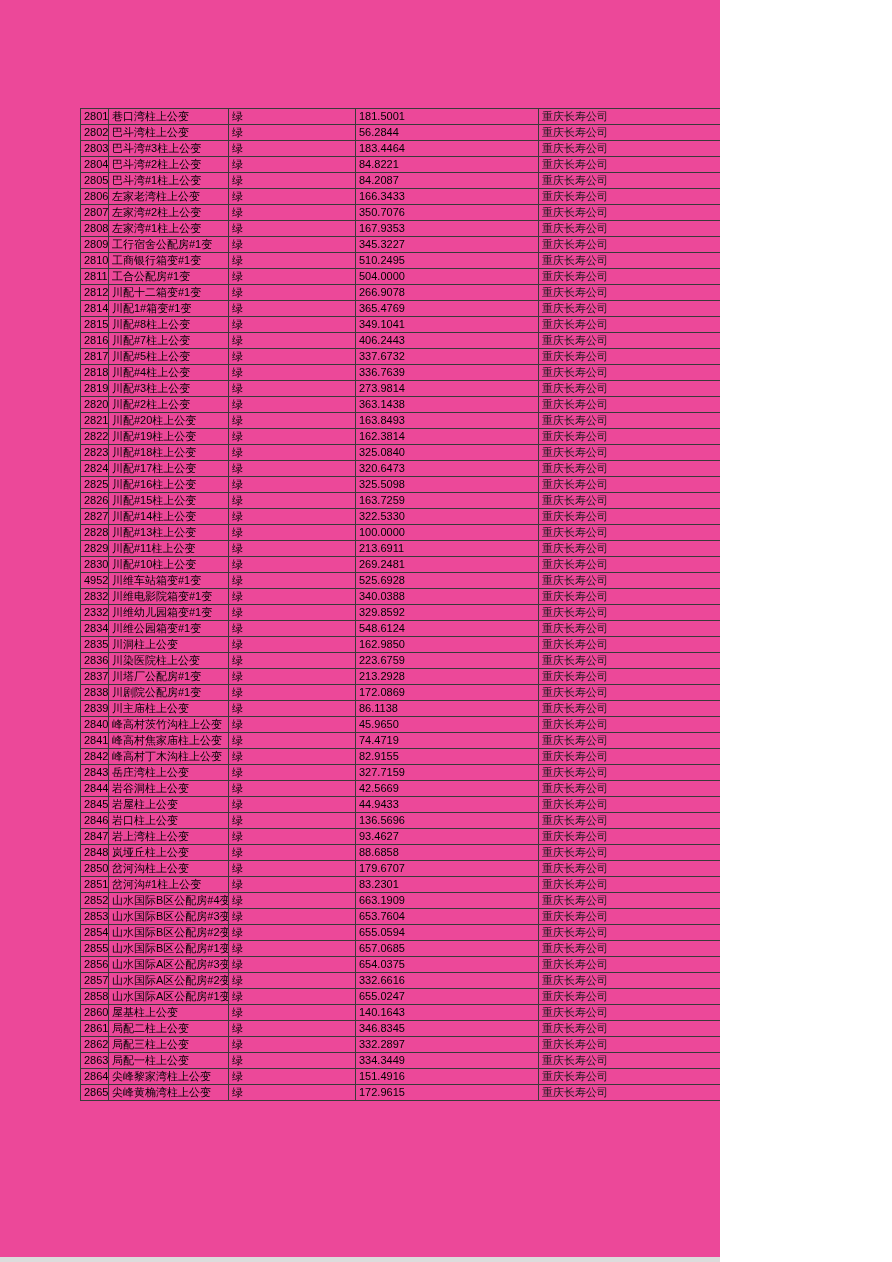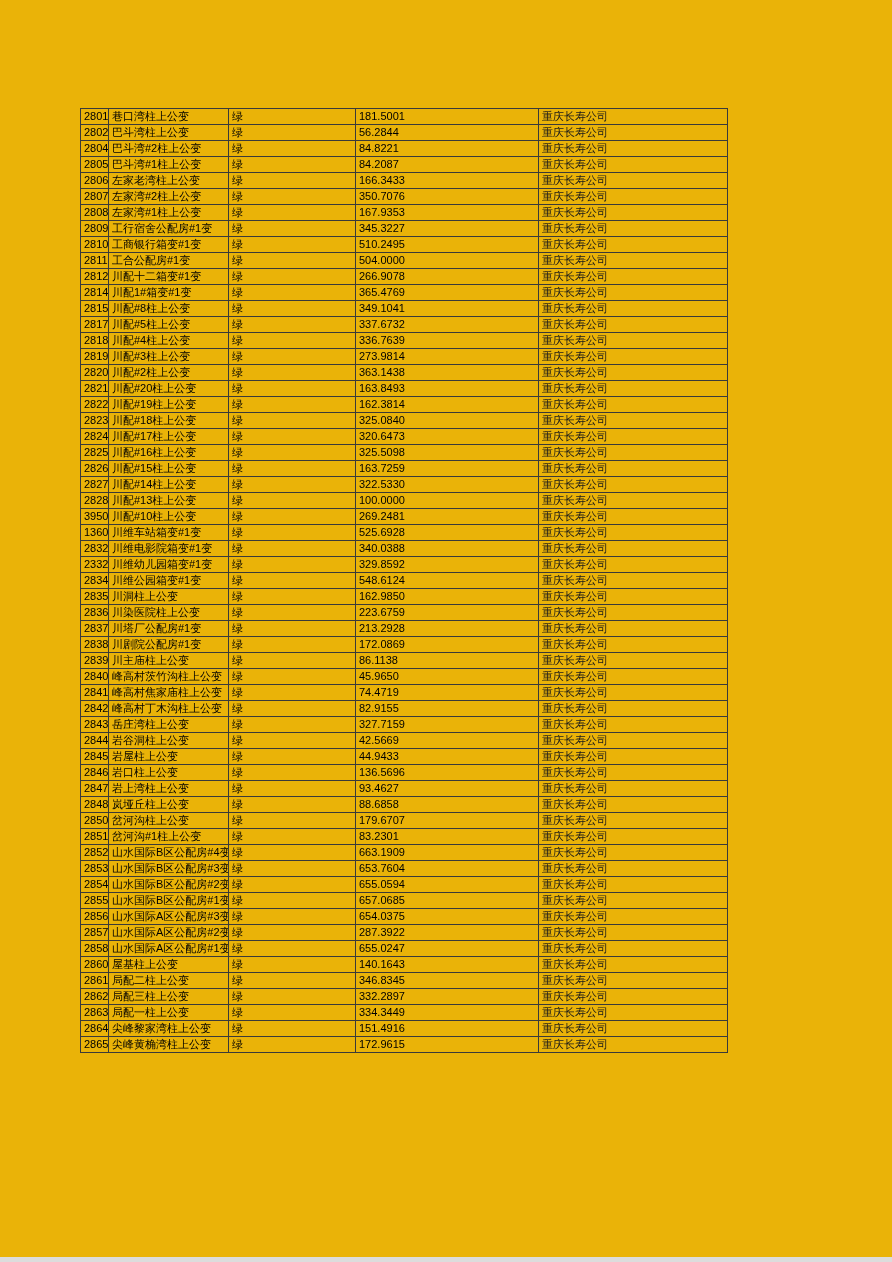--- a/index.html
+++ b/index.html
@@ -5,23 +5,23 @@
   * { box-sizing: border-box; }
   html, body { margin: 0; padding: 0; }
   body {
     width: 892px;
     height: 1262px;
     background: #ffffff;
     font-family: "Liberation Sans", sans-serif;
   }
   .page {
     position: relative;
-    width: 892px;
+    width: 720px;
     height: 1262px;
-    background: #eab308;
+    background: #ec4899;
     overflow: hidden;
   }
   .data-table {
     position: absolute;
     left: 80px;
     top: 108px;
     border-collapse: collapse;
     table-layout: fixed;
     width: 647px;
   }
@@ -71,20 +71,27 @@
           <td class="col-company">重庆长寿公司</td>
         </tr>
         <tr>
           <td class="col-id">2802</td>
           <td class="col-name">巴斗湾柱上公变</td>
           <td class="col-status">绿</td>
           <td class="col-value">56.2844</td>
           <td class="col-company">重庆长寿公司</td>
         </tr>
         <tr>
+          <td class="col-id">2803</td>
+          <td class="col-name">巴斗湾#3柱上公变</td>
+          <td class="col-status">绿</td>
+          <td class="col-value">183.4464</td>
+          <td class="col-company">重庆长寿公司</td>
+        </tr>
+        <tr>
           <td class="col-id">2804</td>
           <td class="col-name">巴斗湾#2柱上公变</td>
           <td class="col-status">绿</td>
           <td class="col-value">84.8221</td>
           <td class="col-company">重庆长寿公司</td>
         </tr>
         <tr>
           <td class="col-id">2805</td>
           <td class="col-name">巴斗湾#1柱上公变</td>
           <td class="col-status">绿</td>
@@ -148,20 +155,27 @@
           <td class="col-company">重庆长寿公司</td>
         </tr>
         <tr>
           <td class="col-id">2815</td>
           <td class="col-name">川配#8柱上公变</td>
           <td class="col-status">绿</td>
           <td class="col-value">349.1041</td>
           <td class="col-company">重庆长寿公司</td>
         </tr>
         <tr>
+          <td class="col-id">2816</td>
+          <td class="col-name">川配#7柱上公变</td>
+          <td class="col-status">绿</td>
+          <td class="col-value">406.2443</td>
+          <td class="col-company">重庆长寿公司</td>
+        </tr>
+        <tr>
           <td class="col-id">2817</td>
           <td class="col-name">川配#5柱上公变</td>
           <td class="col-status">绿</td>
           <td class="col-value">337.6732</td>
           <td class="col-company">重庆长寿公司</td>
         </tr>
         <tr>
           <td class="col-id">2818</td>
           <td class="col-name">川配#4柱上公变</td>
           <td class="col-status">绿</td>
@@ -232,28 +246,35 @@
           <td class="col-company">重庆长寿公司</td>
         </tr>
         <tr>
           <td class="col-id">2828</td>
           <td class="col-name">川配#13柱上公变</td>
           <td class="col-status">绿</td>
           <td class="col-value">100.0000</td>
           <td class="col-company">重庆长寿公司</td>
         </tr>
         <tr>
-          <td class="col-id">3950</td>
+          <td class="col-id">2829</td>
+          <td class="col-name">川配#11柱上公变</td>
+          <td class="col-status">绿</td>
+          <td class="col-value">213.6911</td>
+          <td class="col-company">重庆长寿公司</td>
+        </tr>
+        <tr>
+          <td class="col-id">2830</td>
           <td class="col-name">川配#10柱上公变</td>
           <td class="col-status">绿</td>
           <td class="col-value">269.2481</td>
           <td class="col-company">重庆长寿公司</td>
         </tr>
         <tr>
-          <td class="col-id">1360</td>
+          <td class="col-id">4952</td>
           <td class="col-name">川维车站箱变#1变</td>
           <td class="col-status">绿</td>
           <td class="col-value">525.6928</td>
           <td class="col-company">重庆长寿公司</td>
         </tr>
         <tr>
           <td class="col-id">2832</td>
           <td class="col-name">川维电影院箱变#1变</td>
           <td class="col-status">绿</td>
           <td class="col-value">340.0388</td>
@@ -417,21 +438,21 @@
           <td class="col-id">2856</td>
           <td class="col-name">山水国际A区公配房#3变</td>
           <td class="col-status">绿</td>
           <td class="col-value">654.0375</td>
           <td class="col-company">重庆长寿公司</td>
         </tr>
         <tr>
           <td class="col-id">2857</td>
           <td class="col-name">山水国际A区公配房#2变</td>
           <td class="col-status">绿</td>
-          <td class="col-value">287.3922</td>
+          <td class="col-value">332.6616</td>
           <td class="col-company">重庆长寿公司</td>
         </tr>
         <tr>
           <td class="col-id">2858</td>
           <td class="col-name">山水国际A区公配房#1变</td>
           <td class="col-status">绿</td>
           <td class="col-value">655.0247</td>
           <td class="col-company">重庆长寿公司</td>
         </tr>
         <tr>

